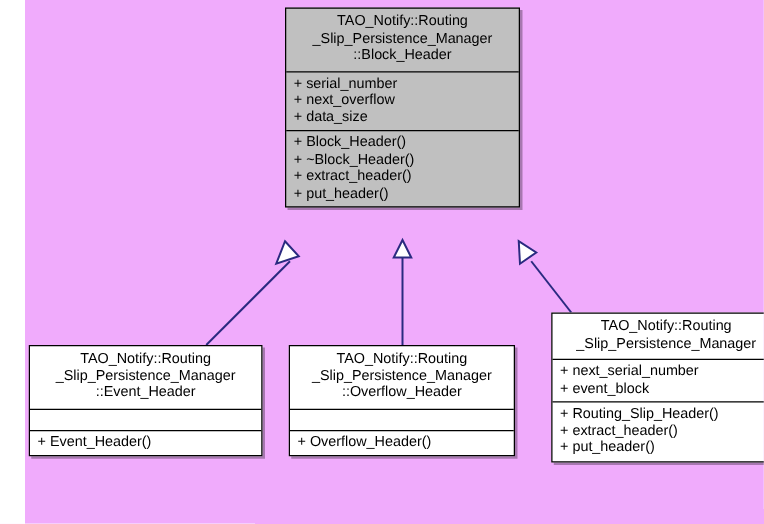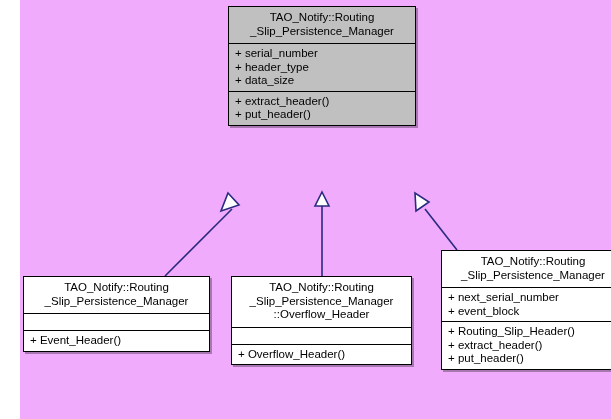--- a/index.html
+++ b/index.html
@@ -84,36 +84,40 @@
     <g>
       <line x1="437" y1="250" x2="405" y2="209" stroke="#2a2a80" stroke-width="1.6"></line>
       <polygon points="395,193 396,211 409,202" fill="#ffffff" stroke="#2a2a80" stroke-width="1.6"></polygon>
     </g>
   </svg>
 
   <div class="uml-box parent" style="left:208px; top:6px; width:188px;">
     <div class="compartment title-compartment">
       <div class="title-line">TAO_Notify::Routing</div>
       <div class="title-line">_Slip_Persistence_Manager</div>
+      <div class="title-line">::Block_Header</div>
     </div>
     <div class="compartment member-compartment">
       <div class="member">+ serial_number</div>
-      <div class="member">+ header_type</div>
+      <div class="member">+ next_overflow</div>
       <div class="member">+ data_size</div>
     </div>
     <div class="compartment member-compartment">
+      <div class="member">+ Block_Header()</div>
+      <div class="member">+ ~Block_Header()</div>
       <div class="member">+ extract_header()</div>
       <div class="member">+ put_header()</div>
     </div>
   </div>
 
   <div class="uml-box" style="left:3px; top:276px; width:187px;">
     <div class="compartment title-compartment">
       <div class="title-line">TAO_Notify::Routing</div>
       <div class="title-line">_Slip_Persistence_Manager</div>
+      <div class="title-line">::Event_Header</div>
     </div>
     <div class="compartment member-compartment empty-compartment"></div>
     <div class="compartment member-compartment">
       <div class="member">+ Event_Header()</div>
     </div>
   </div>
 
   <div class="uml-box" style="left:211px; top:276px; width:181px;">
     <div class="compartment title-compartment">
       <div class="title-line">TAO_Notify::Routing</div>

